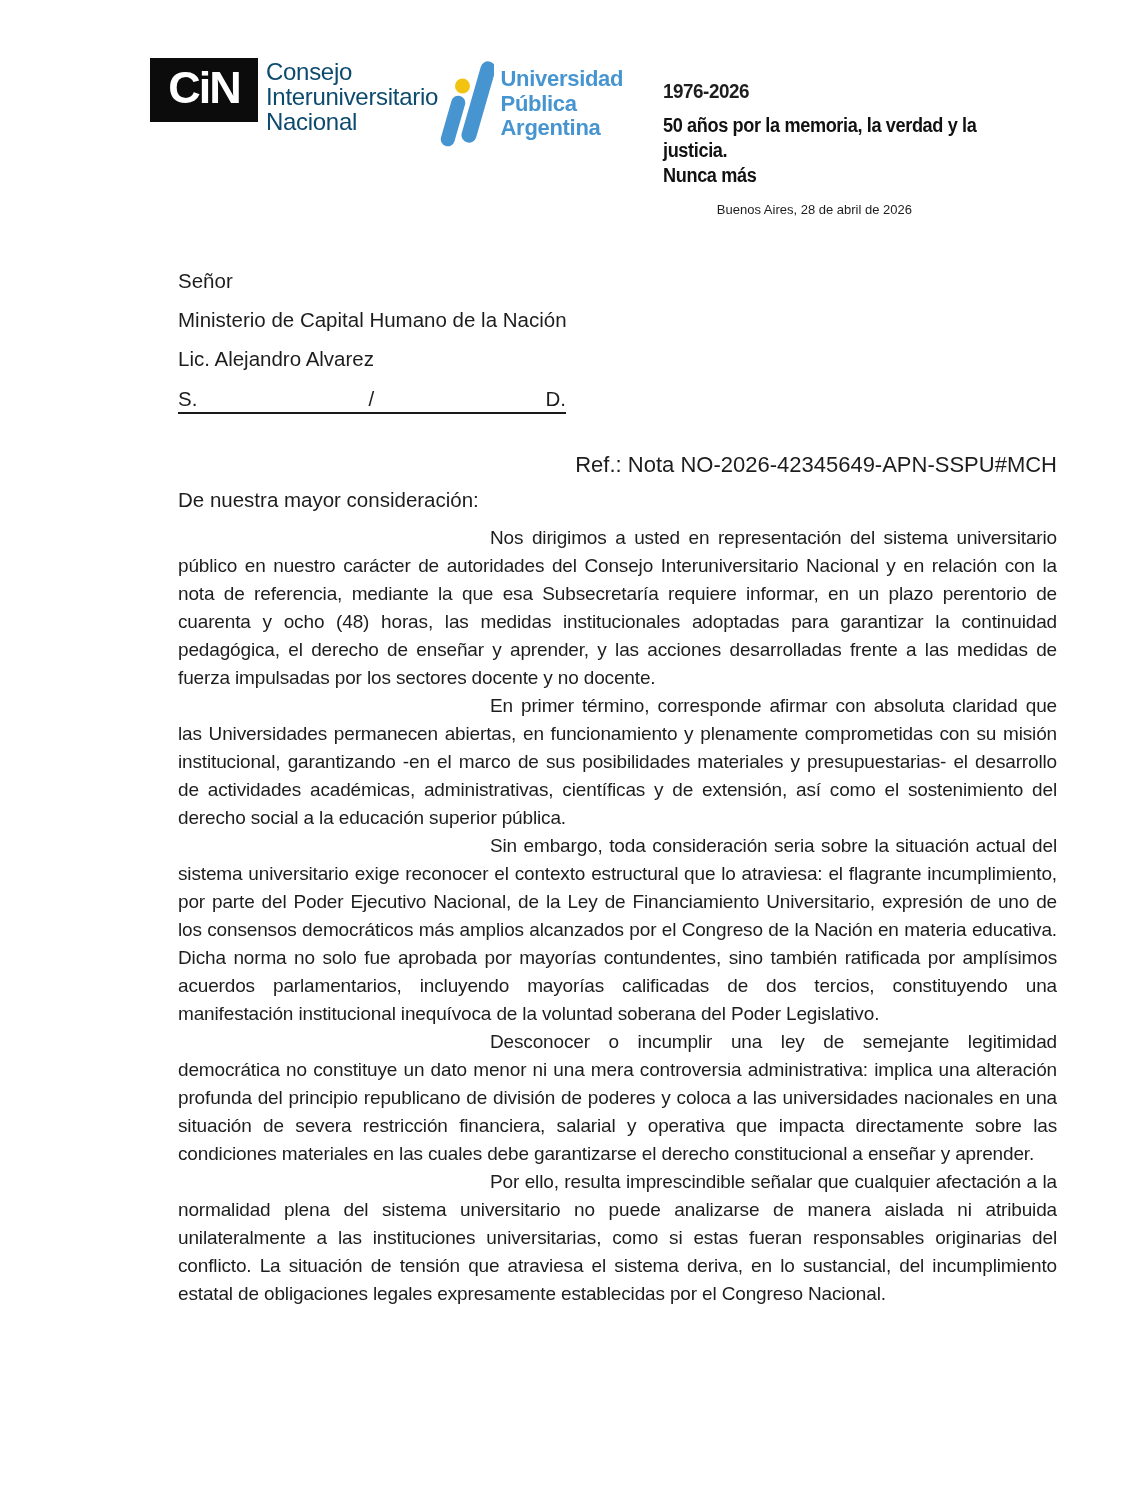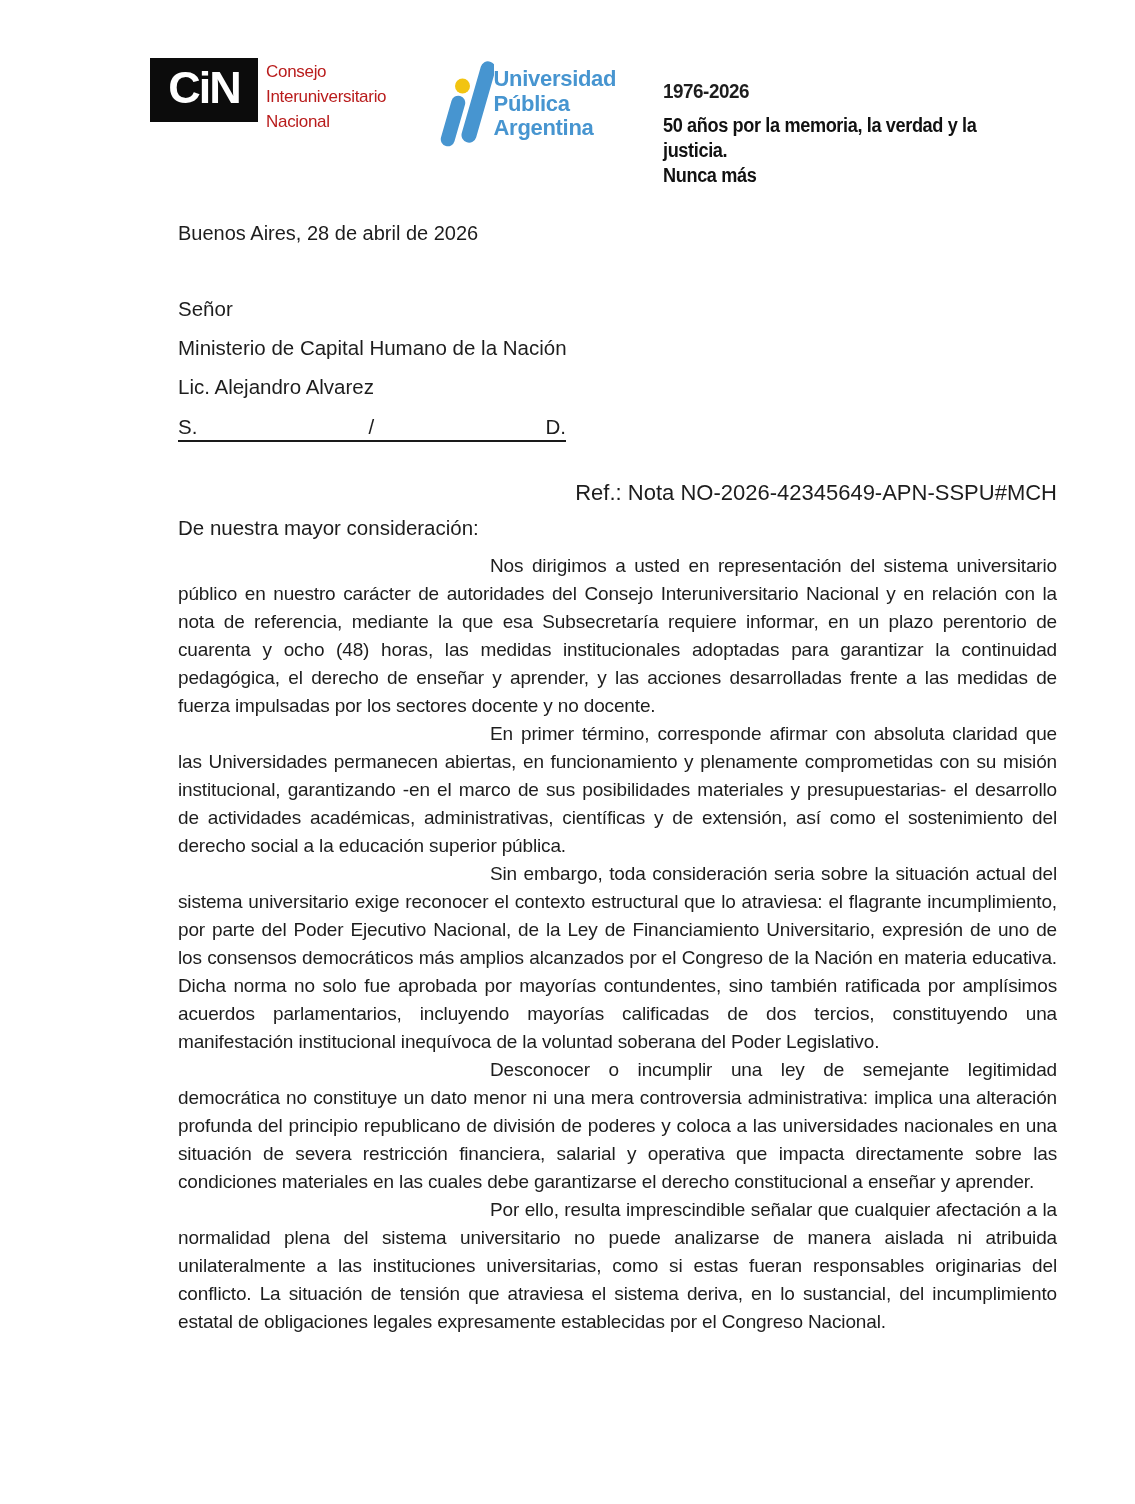--- a/index.html
+++ b/index.html
@@ -19,30 +19,30 @@
   }
 
   
   .letterhead { display:flex; align-items:flex-start; margin-left:-28px; height:96px; }
   .cin-lockup { display:flex; width:302px; gap:8px; }
   .cin-box {
     width:108px; height:64px; background:#0c0c0c; color:#ffffff;
     display:flex; align-items:center; justify-content:center;
     font-weight:bold; font-size:45px; letter-spacing:-2px; padding-bottom:4px;
   }
-  .cin-name { font-size:17px; line-height:25px; color:#b91c1c; padding-top:1px; letter-spacing:-0.3px; }
-  .upa-lockup { display:flex; width:233px; }
+  .cin-name { font-size:24px; line-height:25px; color:#0c4a6e; padding-top:1px; letter-spacing:-0.3px; }
+  .upa-lockup { display:flex; width:233px; gap:7px; }
   .upa-icon { width:54px; height:92px; flex:0 0 54px; }
   .upa-name { font-weight:bold; font-size:22px; line-height:24.5px; padding-top:9px; letter-spacing:-0.3px; }
   .memorial { padding-top:7px;margin-top:14px; }
   .memorial-years { font-size:20.5px; font-weight:600; letter-spacing:-0.5px; transform:scaleX(0.92); transform-origin:left center; margin-bottom:10px; }
   .memorial-line { font-size:19.5px; font-weight:bold; line-height:25px; letter-spacing:-0.4px; transform:scaleX(0.93); transform-origin:left center; color:#111; }
 
   
-  .date-line { margin-top:68px; text-align:left; padding-right:145px; font-size:20px; }
+  .date-line { margin-top:48px; text-align:right; padding-right:145px; font-size:13px; }
   .addressee { margin-top:44px; font-size:20.5px; line-height:39px; }
   .sd-line {
     display:flex; justify-content:space-between; align-items:flex-end;
     width:388px; height:31px; margin-top:5px;
     border-bottom:2px solid #1a1a1a; padding-bottom:1px;
     font-size:20.5px; line-height:24px;
   }
   .ref-line { margin-top:38px; text-align:right; font-size:22px; }
   .salutation { margin-top:10px; font-size:20.5px; }
   .letter-body { margin-top:12px; font-size:19px; line-height:28px; text-align:justify; letter-spacing:-0.15px; }

